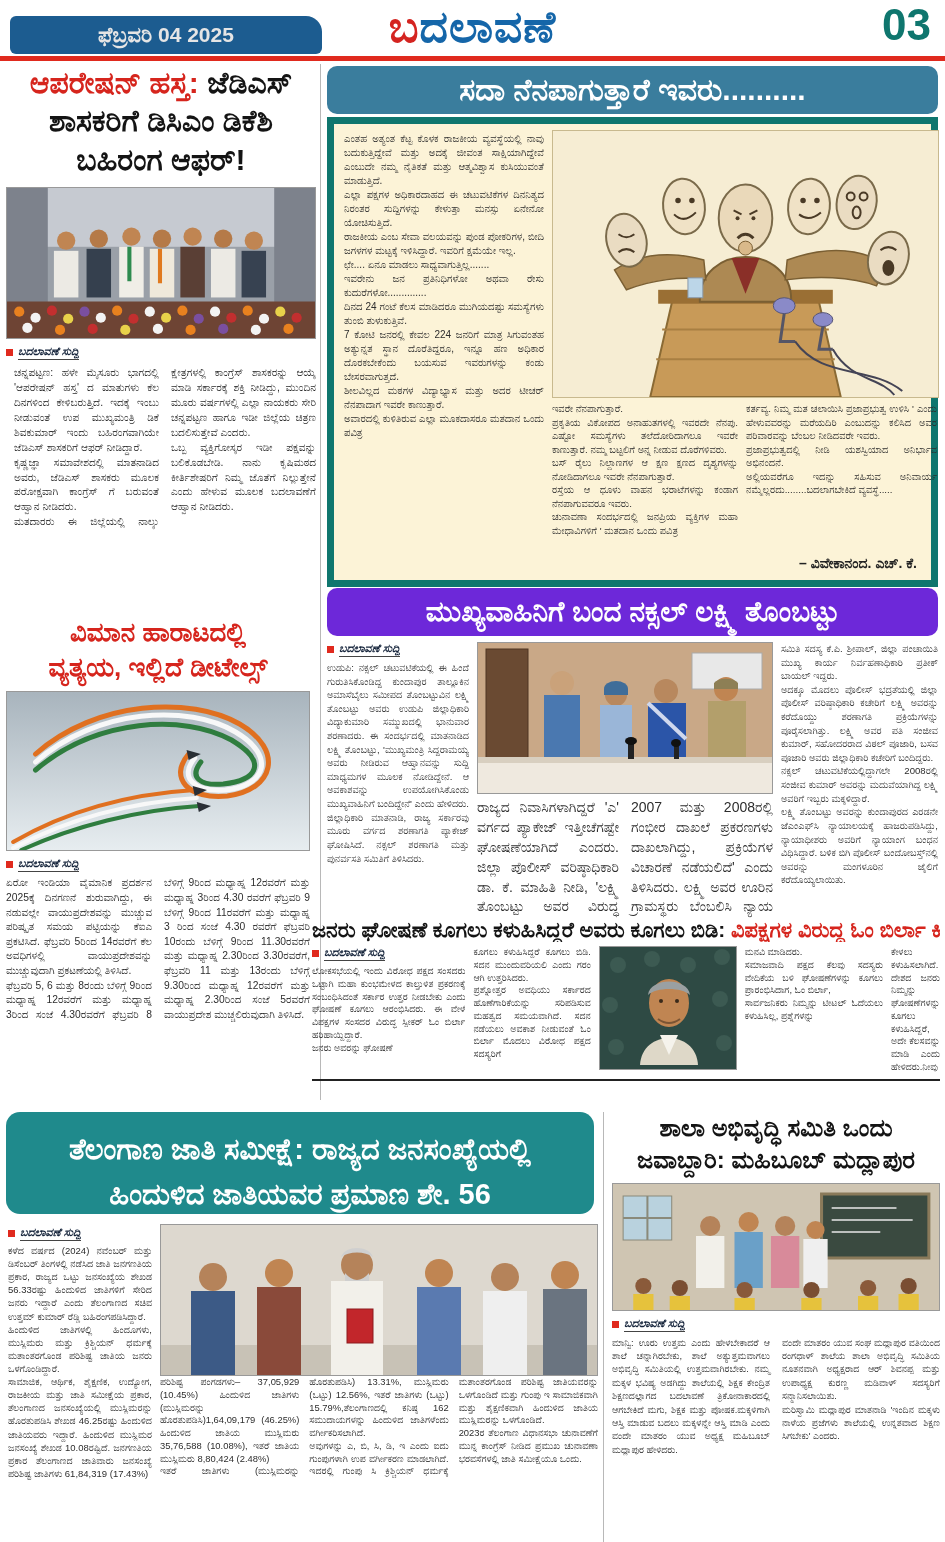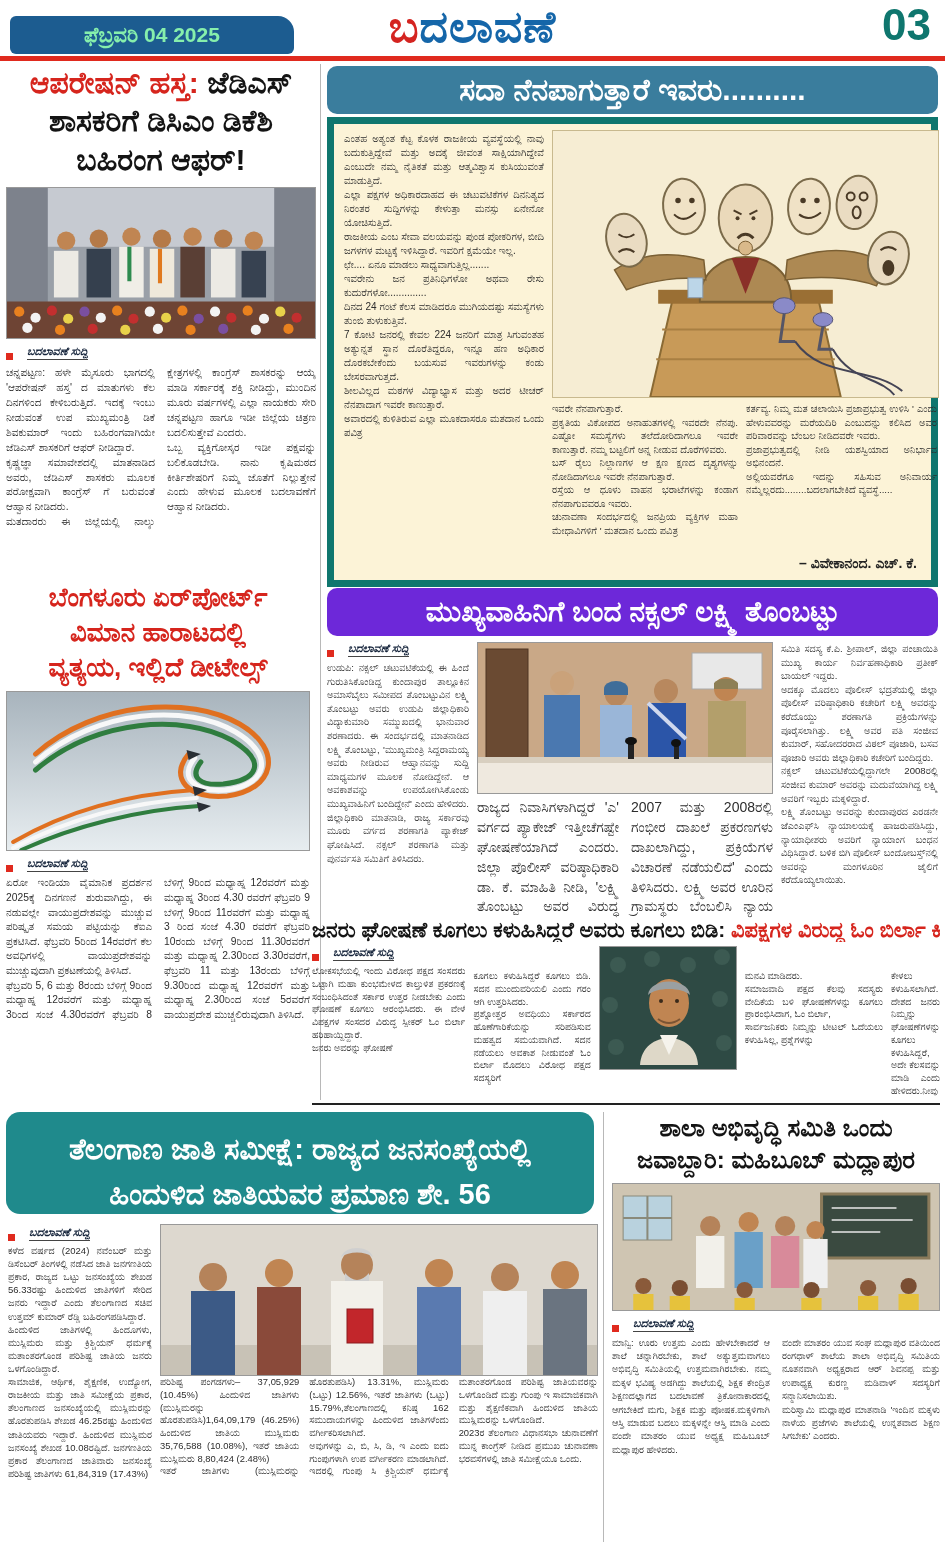--- a/index.html
+++ b/index.html
@@ -1,40 +1,40 @@
 <!DOCTYPE html>
 <html><head>
 <meta charset="utf-8">
 <style>
   html,body{margin:0;padding:0;background:#e8e8e8;font-family:"Liberation Sans","DejaVu Sans",sans-serif;}
   .page{position:relative;width:945px;height:1542px;background:#ffffff;margin:0 auto;overflow:hidden;}
   
-  .datebox{position:absolute;left:10px;top:16px;width:284px;height:38px;background:#1c5c90;
-    border-radius:6px 16px 6px 6px;color:#86efac;font-weight:bold;font-size:21px;display:flex;
+  .datebox{position:absolute;left:10px;top:16px;width:312px;height:38px;background:#1c5c90;
+    border-radius:6px 16px 6px 6px;color:#e5e5e5;font-weight:bold;font-size:21px;display:flex;
     align-items:center;justify-content:center;}
   .masthead{position:absolute;left:0;right:0;top:2px;text-align:center;font-size:44px;font-weight:800;color:#1566a9;letter-spacing:1px;}
   .masthead .first{color:#d42420;}
   .pagenum{position:absolute;right:14px;top:0px;font-size:44px;font-weight:800;color:#0f766e;}
   .redrule{position:absolute;left:0;top:56px;width:945px;height:5px;background:#e02a1e;}
   .vdiv{position:absolute;width:1px;background:#b8b8b8;}
   .hrule-dark{height:2px;background:#222;}
   
-  .byline{display:flex;align-items:flex-end;gap:14px;}
+  .byline{display:flex;align-items:center;gap:5px;}
   .byline .sq{width:7px;height:7px;background:#e02a1e;flex:0 0 auto;}
   .byline .lbl{font-size:11px;font-weight:bold;font-style:italic;color:#14233a;border-bottom:1px solid #444;padding-bottom:1px;}
   .bt{font-size:10.5px;line-height:1.42;color:#2d2d2d;text-align:justify;white-space:pre-line;overflow:hidden;}
   .c2{column-count:2;column-gap:12px;}
   .c3{column-count:3;column-gap:10px;}
   .photoframe{border:1px solid #999;background:#ddd;overflow:hidden;}
   .photoframe svg{display:block;}
   
   .a1{position:absolute;left:6px;top:64px;width:310px;}
   .a1 h2{margin:0;text-align:center;font-size:30px;line-height:1.28;font-weight:800;color:#141414;}
   .a1 h2 .red{color:#d6251d;}
-  .a1 .body{height:212px;margin-top:5px;}
+  .a1 .body{height:212px;margin-top:5px;margin-left:8px;}
   
   .a2{position:absolute;left:327px;top:66px;width:611px;}
   .a2 .titlebar{height:48px;background:#3a7d9d;border-radius:10px;color:#fff;font-size:30px;font-weight:800;
       display:flex;align-items:center;justify-content:center;}
   .a2 .box{margin-top:3px;height:456px;background:#fcf3d7;border:7px solid #0f766e;position:relative;}
   .a2 .col1{position:absolute;left:10px;top:8px;width:200px;height:440px;font-size:10px;line-height:1.4;}
   .a2 .cartoon{position:absolute;left:218px;top:6px;width:385px;height:266px;border:1px solid #c8b98e;}
   .a2 .col2{position:absolute;left:218px;top:278px;width:186px;height:165px;font-size:9.8px;line-height:1.38;}
   .a2 .col3{position:absolute;left:412px;top:278px;width:191px;height:138px;font-size:9.8px;line-height:1.38;}
   .a2 .author{position:absolute;right:14px;bottom:8px;font-size:14px;font-weight:800;color:#222;}
@@ -48,21 +48,21 @@
       display:flex;align-items:center;justify-content:center;white-space:nowrap;}
   .a4 .content{display:grid;grid-template-columns:142px 296px 1fr;gap:8px;margin-top:6px;}
   .a4 .colA .bt{height:258px;font-size:9.6px;margin-top:4px;}
   .a4 .colB .bt{height:122px;font-size:14px;margin-top:4px;}
   .a4 .colC .bt{height:280px;font-size:9.6px;}
   
   .a5{position:absolute;left:312px;top:918px;width:628px;}
   .a5 h2{margin:0;font-size:21px;font-weight:800;color:#141414;white-space:nowrap;overflow:hidden;text-align:center;}
   .a5 h2 .red{color:#d6251d;}
   .a5 .row{display:flex;gap:8px;margin-top:4px;}
-  .a5 .row .bt{font-size:9.4px;line-height:1.36;margin-top:24px;}
+  .a5 .row .bt{font-size:9.4px;line-height:1.36;}
   .a5 .cA{width:162px;} .a5 .cB{width:124px;} .a5 .cC{width:146px;} .a5 .cD{flex:1;}
   .a5 .cA .bt,.a5 .cB .bt,.a5 .cC .bt,.a5 .cD .bt{height:128px;}
   .a5 .cA .bt{height:108px;margin-top:4px;}
   .a5 .line{margin-top:5px;}
   
   .a6{position:absolute;left:6px;top:1112px;width:592px;height:430px;}
   .a6 .headbox{width:588px;height:102px;background:#1f8a8c;border-radius:14px;color:#fff;text-align:center;
       font-size:29px;font-weight:800;line-height:1.55;padding-top:15px;box-sizing:border-box;}
   .a6 .byline{position:absolute;left:2px;top:114px;}
   .a6 .col1{position:absolute;left:2px;top:132px;width:144px;height:296px;font-size:9.5px;line-height:1.38;}
@@ -225,21 +225,21 @@
 ರಸ್ತೆಯ ಆ ಧೂಳು ವಾಹನ ಭರಾಟೆಗಳನ್ನು ಕಂಡಾಗ ನೆನಪಾಗುವವರೂ ಇವರು.
 ಚುನಾವಣಾ ಸಂದರ್ಭದಲ್ಲಿ ಜನಪ್ರಿಯ ವ್ಯಕ್ತಿಗಳ ಮಹಾ ಮೇಧಾವಿಗಳಿಗೆ ' ಮತದಾನ ಒಂದು ಪವಿತ್ರ</div>
       <div class="bt col3">ಕರ್ತವ್ಯ. ನಿಮ್ಮ ಮತ ಚಲಾಯಿಸಿ ಪ್ರಜಾಪ್ರಭುತ್ವ ಉಳಿಸಿ ' ಎಂದು ಹೇಳುವವರನ್ನು ಮರೆಯದಿರಿ ಎಂಬುದನ್ನು ಕಲಿಸಿದ ಅವರ ಪರಿವಾರವನ್ನು ಬೆಂಬಲ ನೀಡಿದವರೇ ಇವರು.
 ಪ್ರಜಾಪ್ರಭುತ್ವದಲ್ಲಿ ನೀಡಿ ಯಶಸ್ವಿಯಾದ ಅನಿರ್ಭಾವ ಅಭಿನಂದನೆ.
 ಅಲ್ಲಿಯವರೆಗೂ ಇದನ್ನು ಸಹಿಸುವ ಅನಿವಾರ್ಯ ನಮ್ಮೆಲ್ಲರದು........ಬದಲಾಗಬೇಕಿದೆ ವ್ಯವಸ್ಥೆ.....</div>
       <div class="author">– ವಿವೇಕಾನಂದ. ಎಚ್. ಕೆ.</div>
     </div>
   </div>
 
   <div class="a3">
-    <h2><span>ಬೆಂಗಳೂರು ಏರ್‌ಪೋರ್ಟ್</span><br>
+    <h2><br>
       <span>ವಿಮಾನ ಹಾರಾಟದಲ್ಲಿ</span><br>
       <span>ವ್ಯತ್ಯಯ, ಇಲ್ಲಿದೆ ಡೀಟೇಲ್ಸ್</span></h2>
     <div class="photoframe" style="margin-top:6px;height:158px;">
       <svg viewBox="0 0 296 158" width="100%" height="100%" preserveAspectRatio="none">
         <defs>
           <linearGradient id="sky" x1="0" y1="0" x2="0" y2="1">
             <stop offset="0" stop-color="#a8b4bd"></stop>
               <stop offset="1" stop-color="#e7edf0"></stop>
           </linearGradient>
         </defs>

